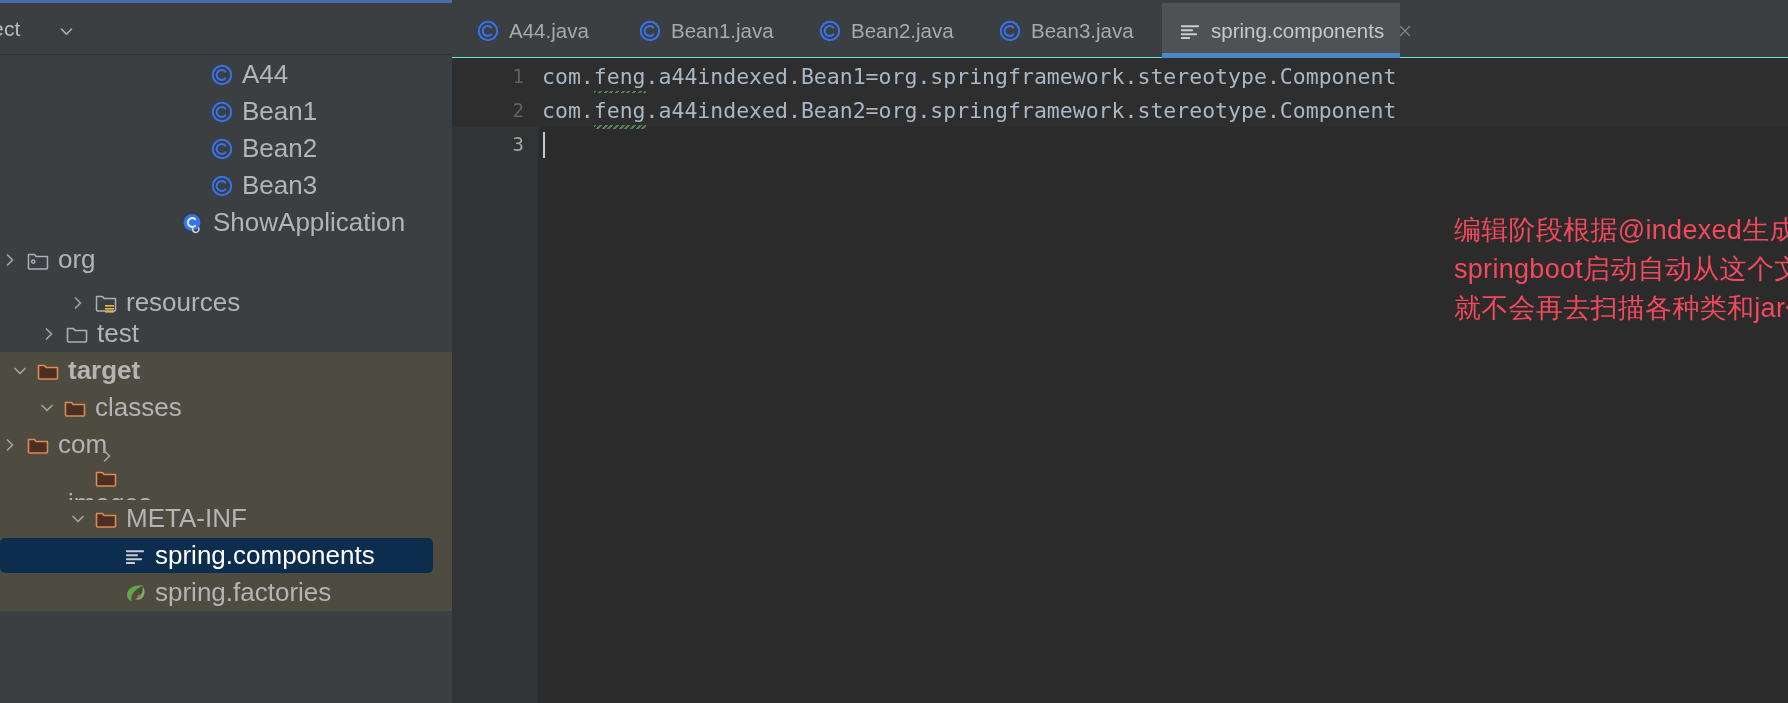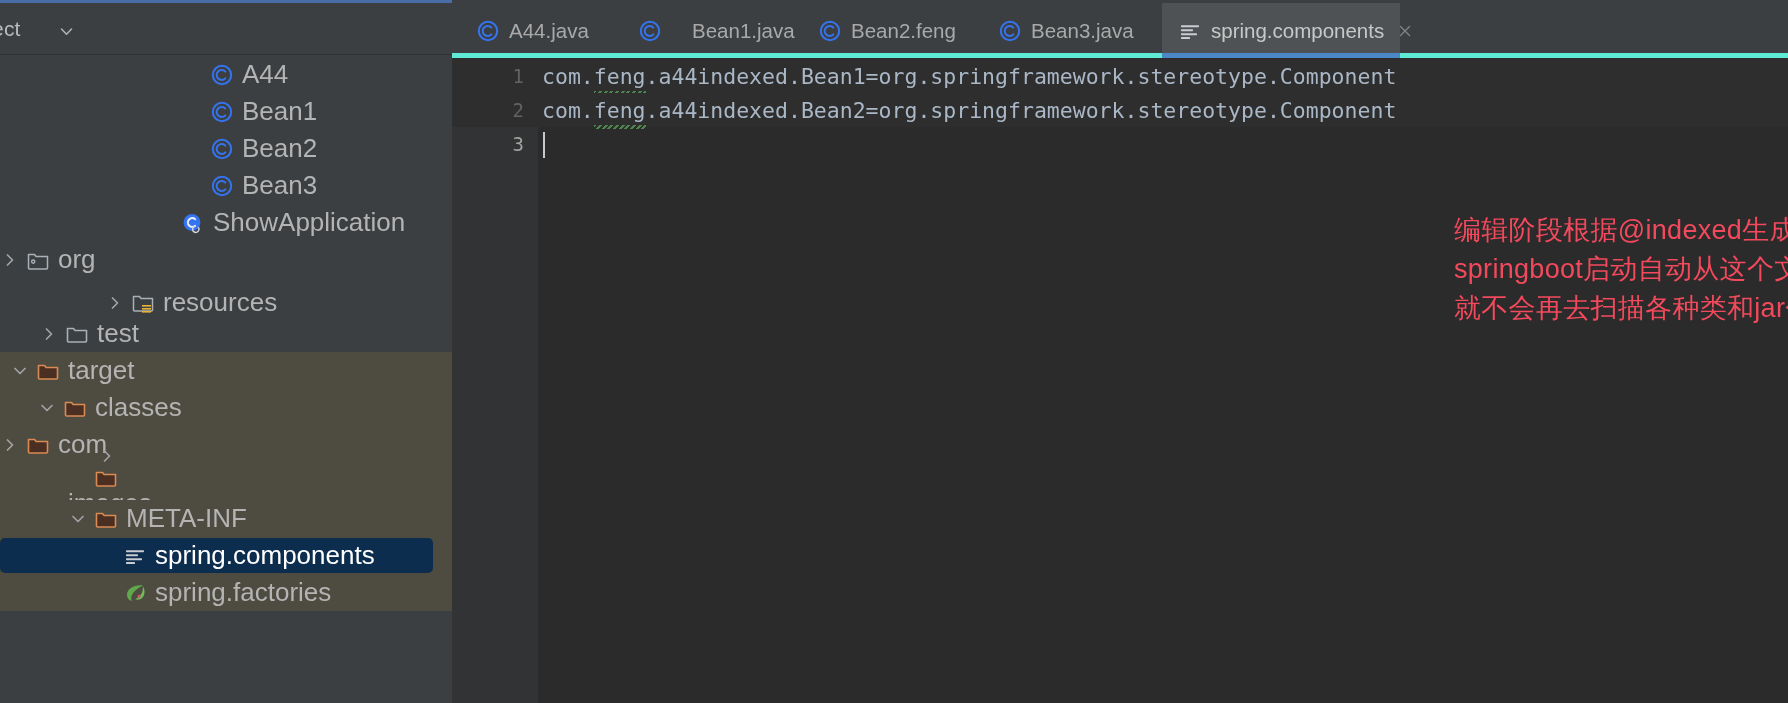--- a/index.html
+++ b/index.html
@@ -84,21 +84,21 @@
 
   
   .editor-area {
     position: absolute; top: 3px; left: 452px;
     width: 1336px; height: 700px;
     background: #2b2b2b;
   }
   .tabbar {
     position: relative; height: 55px; width: 1336px;
     background: #3c3f41;
-    border-bottom: 5px solid #5eead4;
+    border-bottom: 1px solid #5eead4;
   }
   .tab {
     position: absolute; top: 0; height: 55px;
     display: flex; align-items: center;
     padding: 0 16px;
     font-size: 20.5px; color: #a9a9a9;
     white-space: nowrap;
     cursor: default;
   }
   .tab .ticon { width: 24px; height: 24px; margin-right: 9px;
@@ -262,21 +262,21 @@
             <div class="ico">
               <svg width="24" height="24" viewBox="0 0 24 24">
                 <path d="M2.5 6.5h6l1.6 2h11.4v11.5a1 1 0 0 1-1 1H3.5a1 1 0 0 1-1-1z" fill="none" stroke="#a9b0b8" stroke-width="1.5" stroke-linejoin="round"></path>
                 <circle cx="7.2" cy="13.6" r="1.6" fill="none" stroke="#a9b0b8" stroke-width="1.4"></circle>
               </svg>
             </div>
             <span class="label">org</span>
           </div>
         </div>
         <div class="tree-row">
-          <div class="rowinner" style="padding-left: 105px; margin-top: 12px;">
+          <div class="rowinner" style="padding-left: 68px; margin-top: 12px;">
             <div class="arrow">
               <svg width="18" height="18" viewBox="0 0 18 18">
                 <path fill="none" stroke="#9fa3a6" stroke-width="1.7" stroke-linecap="round" stroke-linejoin="round" d="M6.5 4 L11.5 9 L6.5 14"></path>
               </svg>
             </div>
             <div class="ico">
               <svg width="24" height="24" viewBox="0 0 24 24">
                 <path d="M2.5 5.5h6l1.6 2h11.4v11.5a1 1 0 0 1-1 1H3.5a1 1 0 0 1-1-1z" fill="none" stroke="#a9b0b8" stroke-width="1.5" stroke-linejoin="round"></path>
                 <rect x="11" y="14" width="9" height="1.6" fill="#e8b33a"></rect>
                 <rect x="11" y="17" width="9" height="1.6" fill="#e8b33a"></rect>
@@ -295,21 +295,21 @@
             </div>
             <div class="ico">
               <svg width="24" height="24" viewBox="0 0 24 24">
                 <path d="M2.5 6.5h6l1.6 2h11.4v10.5a1 1 0 0 1-1 1H3.5a1 1 0 0 1-1-1z" fill="none" stroke="#a9b0b8" stroke-width="1.6" stroke-linejoin="round"></path>
               </svg>
             </div>
             <span class="label">test</span>
           </div>
         </div>
         <div class="tree-row excluded">
-          <div class="rowinner" style="padding-left: 10px;">
+          <div class="rowinner" style="padding-left: 10px; font-weight: bold;">
             <div class="arrow">
               <svg width="18" height="18" viewBox="0 0 18 18">
                 <path fill="none" stroke="#9fa3a6" stroke-width="1.7" stroke-linecap="round" stroke-linejoin="round" d="M4 6.5 L9 11.5 L14 6.5"></path>
               </svg>
             </div>
             <div class="ico">
               <svg width="24" height="24" viewBox="0 0 24 24">
                 <path d="M2.5 6.5h6l1.6 2h11.4v10.5a1 1 0 0 1-1 1H3.5a1 1 0 0 1-1-1z" fill="#4a2f22" stroke="#d98b53" stroke-width="1.6" stroke-linejoin="round"></path>
               </svg>
             </div>
@@ -412,37 +412,37 @@
     <div class="tabbar" id="tabbar">
         <div class="tab" style="left: 8px; width: 150px;">
           <div class="ticon">
             <svg width="24" height="24" viewBox="0 0 24 24">
               <circle cx="12" cy="12" r="9.2" fill="none" stroke="#3574f0" stroke-width="2"></circle>
               <path d="M15.3 8.6 A5 5 0 1 0 15.3 15.4" fill="none" stroke="#3574f0" stroke-width="2" stroke-linecap="round"></path>
             </svg>
           </div>
           <span>A44.java</span>
         </div>
-        <div class="tab" style="left: 170px; width: 168px; gap: 21px;">
+        <div class="tab" style="left: 170px; width: 168px;">
           <div class="ticon">
             <svg width="24" height="24" viewBox="0 0 24 24">
               <circle cx="12" cy="12" r="9.2" fill="none" stroke="#3574f0" stroke-width="2"></circle>
               <path d="M15.3 8.6 A5 5 0 1 0 15.3 15.4" fill="none" stroke="#3574f0" stroke-width="2" stroke-linecap="round"></path>
             </svg>
           </div>
           <span>Bean1.java</span>
         </div>
         <div class="tab" style="left: 350px; width: 168px;">
           <div class="ticon">
             <svg width="24" height="24" viewBox="0 0 24 24">
               <circle cx="12" cy="12" r="9.2" fill="none" stroke="#3574f0" stroke-width="2"></circle>
               <path d="M15.3 8.6 A5 5 0 1 0 15.3 15.4" fill="none" stroke="#3574f0" stroke-width="2" stroke-linecap="round"></path>
             </svg>
           </div>
-          <span>Bean2.feng</span>
+          <span>Bean2.java</span>
         </div>
         <div class="tab" style="left: 530px; width: 168px;">
           <div class="ticon">
             <svg width="24" height="24" viewBox="0 0 24 24">
               <circle cx="12" cy="12" r="9.2" fill="none" stroke="#3574f0" stroke-width="2"></circle>
               <path d="M15.3 8.6 A5 5 0 1 0 15.3 15.4" fill="none" stroke="#3574f0" stroke-width="2" stroke-linecap="round"></path>
             </svg>
           </div>
           <span>Bean3.java</span>
         </div>

